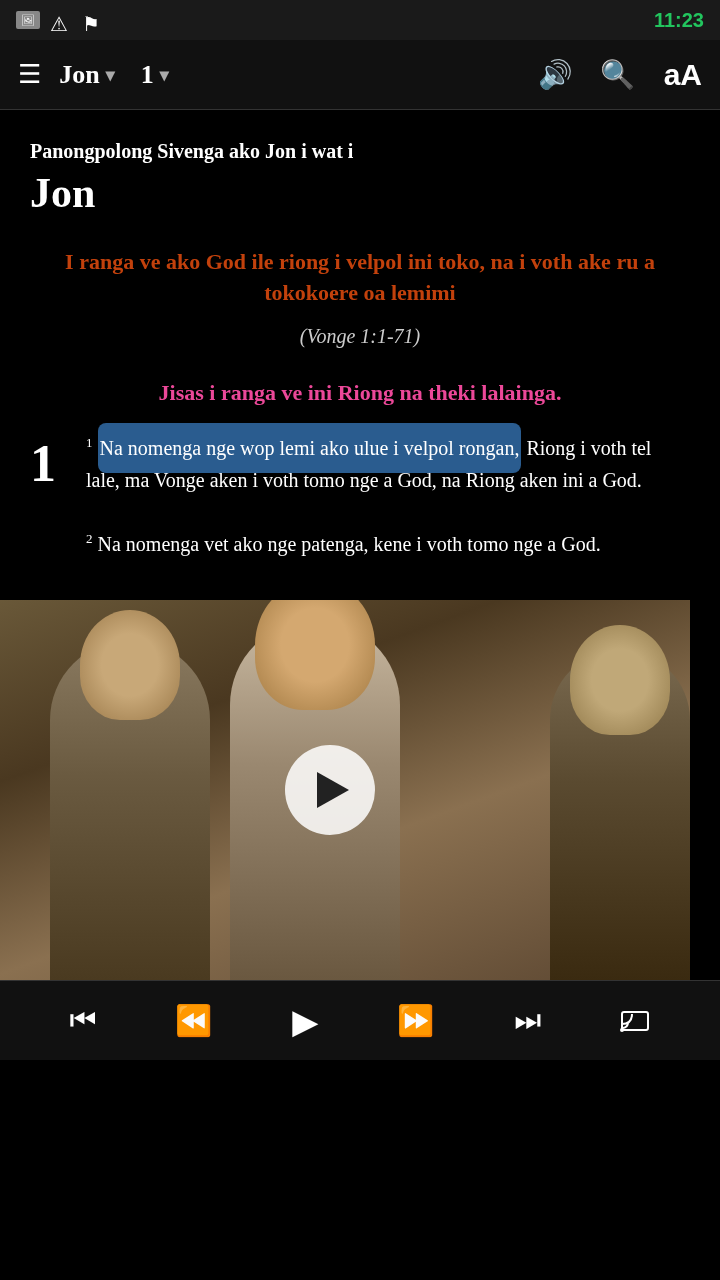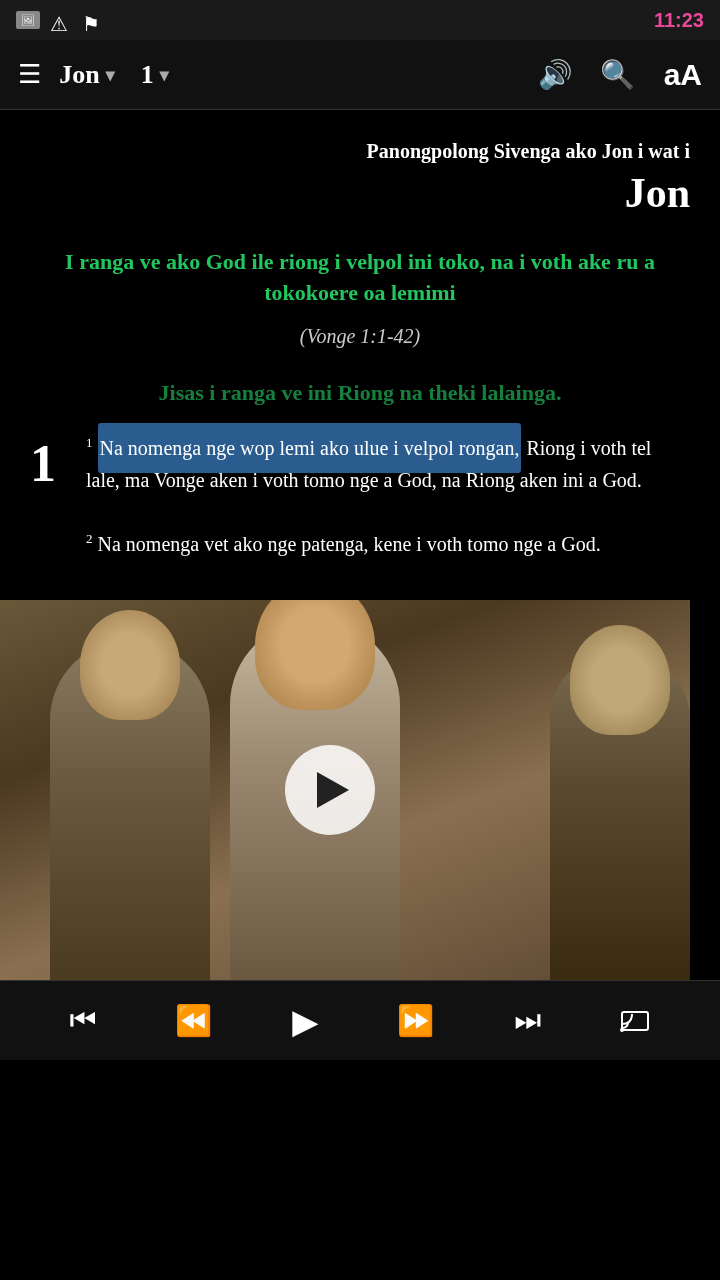--- a/index.html
+++ b/index.html
@@ -30,21 +30,21 @@
     .status-icon {
       width: 22px;
       height: 16px;
       background: #ccc;
       border-radius: 2px;
       display: inline-block;
     }
     .status-time {
       font-size: 20px;
       font-family: sans-serif;
-      color: #ec4899;
+      color: #22c55e;
       font-weight: bold;
     }
 
     
     .toolbar {
       background: #111;
       height: 70px;
       display: flex;
       align-items: center;
       padding: 0 18px;
@@ -95,56 +95,56 @@
       cursor: pointer;
     }
 
     
     .content {
       padding: 30px 30px 20px;
       background: #000;
     }
 
     .book-header {
-      text-align: right;
+      text-align: left;
       margin-bottom: 30px;
     }
     .book-header-sub {
       font-size: 20px;
       font-weight: bold;
       color: #fff;
       margin-bottom: 6px;
     }
     .book-header-title {
       font-size: 42px;
       font-weight: bold;
       color: #fff;
     }
 
     .section-title {
       text-align: center;
       font-size: 22px;
       font-weight: bold;
-      color: #22c55e;
+      color: #c2410c;
       margin-bottom: 16px;
       line-height: 1.4;
     }
     .section-ref {
       text-align: center;
       font-size: 20px;
       color: #ccc;
       font-style: italic;
       margin-bottom: 30px;
     }
 
     .subsection-title {
       text-align: center;
       font-size: 22px;
       font-weight: bold;
-      color: #15803d;
+      color: #ec4899;
       margin-bottom: 24px;
       line-height: 1.4;
     }
 
     .verse-block {
       display: flex;
       gap: 16px;
       margin-bottom: 20px;
     }
     .verse-number-large {
@@ -161,21 +161,21 @@
       line-height: 1.6;
       flex: 1;
     }
     .verse-num-inline {
       font-size: 13px;
       vertical-align: super;
       color: #fff;
     }
     .verse-highlight {
       background: #2a5c8f;
-      border-radius: 3px;
+      border-radius: 8px;
       padding: 14px 2px;
     }
 
     
     .video-container {
       position: relative;
       width: 720px;
       margin-left: -30px;
       height: 380px;
       background: #2a2010;
@@ -319,21 +319,21 @@
 </div>
 
 <div class="content">
 
   <div class="book-header">
     <div class="book-header-sub">Panongpolong Sivenga ako Jon i wat i</div>
     <div class="book-header-title">Jon</div>
   </div>
 
   <div class="section-title">I ranga ve ako God ile riong i velpol ini toko, na i voth ake ru a tokokoere oa lemimi</div>
-  <div class="section-ref">(Vonge 1:1-42)</div>
+  <div class="section-ref">(Vonge 1:1-71)</div>
 
   <div class="subsection-title">Jisas i ranga ve ini Riong na theki lalainga.</div>
 
   <div class="verse-block">
     <div class="verse-number-large">1</div>
     <div class="verse-text">
       <sup class="verse-num-inline">1</sup>
       <span class="verse-highlight">Na nomenga nge wop lemi ako ulue i velpol rongan,</span>
       <span> Riong i voth tel lale, ma Vonge aken i voth tomo nge a God, na Riong aken ini a God.</span>
       <br><br>

